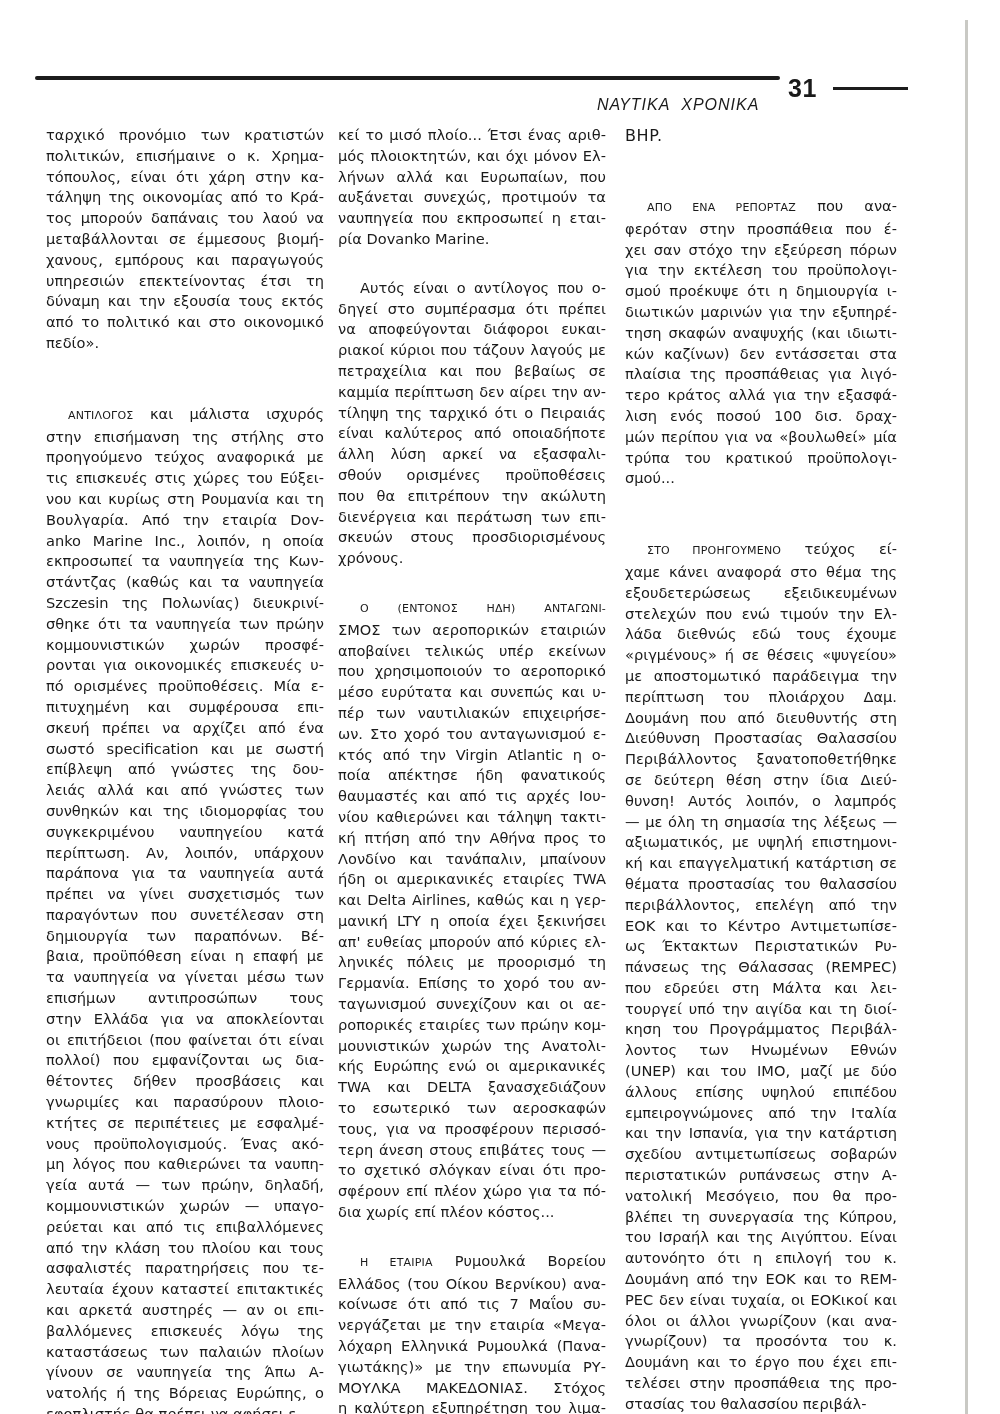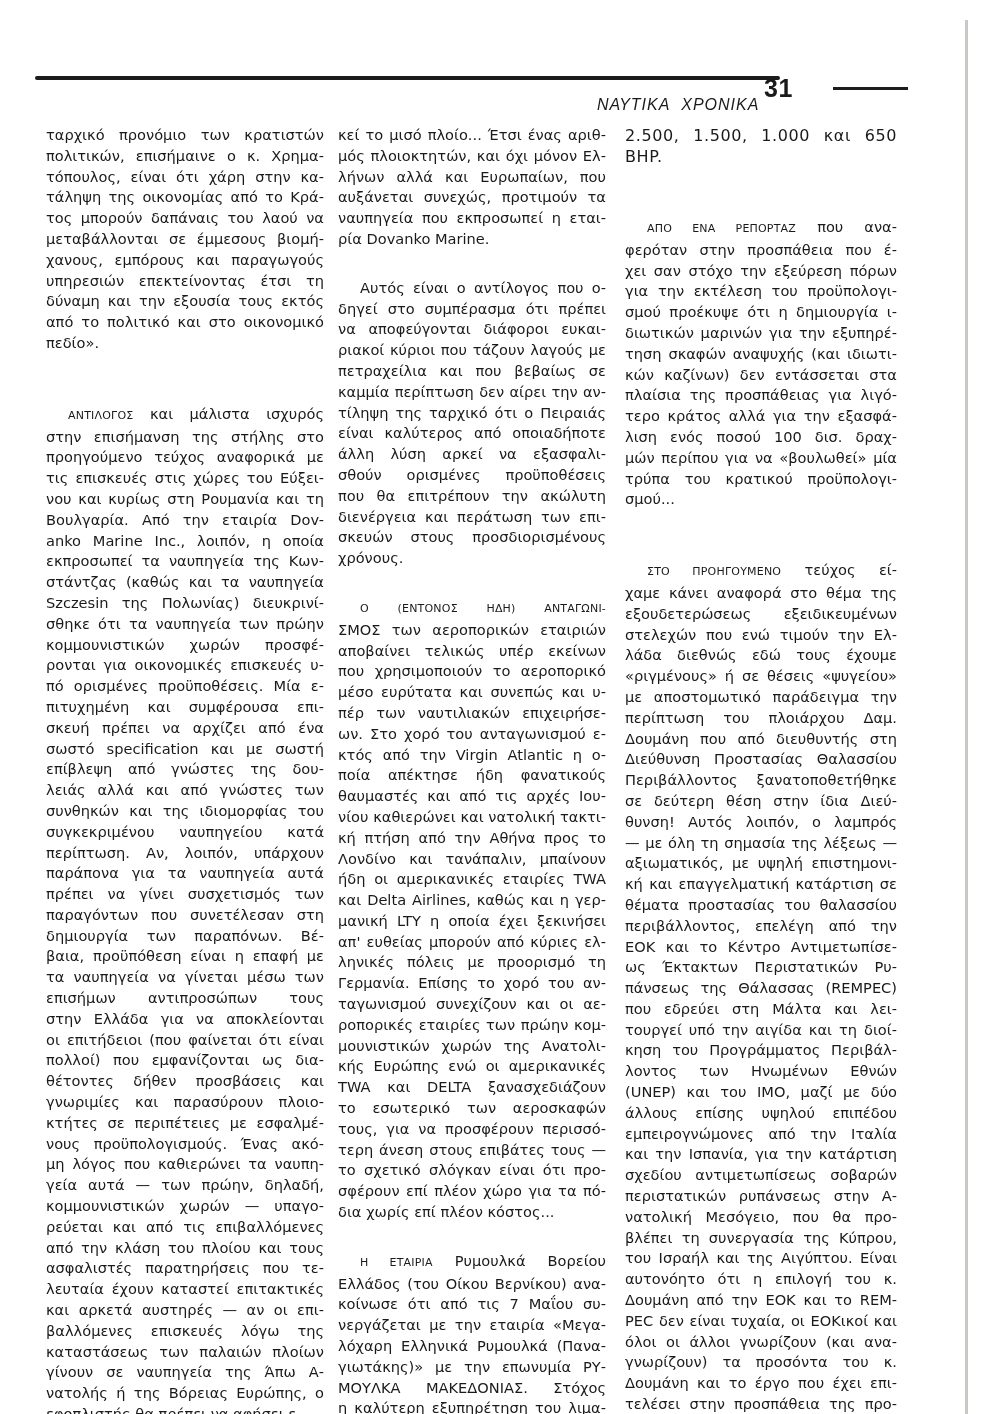--- a/index.html
+++ b/index.html
@@ -12,21 +12,21 @@
       background: #c9c9c4;
     }
     .header-rule-left {
       position: absolute; left: 35px; top: 76px; width: 745px; height: 4px; background: #1c1c1c;
       border-radius: 2px;
     }
     .header-rule-right {
       position: absolute; left: 833px; top: 87px; width: 75px; height: 3px; background: #1c1c1c;
     }
     .page-number {
-      position: absolute; left: 764px; top: 74px; font-family: "Liberation Sans", sans-serif;
+      position: absolute; left: 788px; top: 74px; font-family: "Liberation Sans", sans-serif;
       font-weight: bold; font-size: 25px; color: #1a1a1a; letter-spacing: 0.5px;
     }
     .running-title {
       position: absolute; left: 597px; top: 96px; font-family: "Liberation Sans", sans-serif;
       font-size: 16px; letter-spacing: 1px; word-spacing: 6px; color: #1a1a1a; font-style: italic;
     }
     .col {
       position: absolute; top: 125px; font-size: 14.6px; line-height: 20.8px;
       text-align: justify;
     }
@@ -149,21 +149,21 @@
       <span class="line" style="padding-left: 22px;"><span class="lead">Ο (ΕΝΤΟΝΟΣ ΗΔΗ) ΑΝΤΑΓΩΝΙ-</span></span>
       <span class="line">ΣΜΟΣ των αεροπορικών εταιριών</span>
       <span class="line">αποβαίνει τελικώς υπέρ εκείνων</span>
       <span class="line">που χρησιμοποιούν το αεροπορικό</span>
       <span class="line">μέσο ευρύτατα και συνεπώς και υ-</span>
       <span class="line">πέρ των ναυτιλιακών επιχειρήσε-</span>
       <span class="line">ων. Στο χορό του ανταγωνισμού ε-</span>
       <span class="line">κτός από την Virgin Atlantic η ο-</span>
       <span class="line">ποία απέκτησε ήδη φανατικούς</span>
       <span class="line">θαυμαστές και από τις αρχές Ιου-</span>
-      <span class="line">νίου καθιερώνει και νατολική τακτι-</span>
+      <span class="line">νίου καθιερώνει και τάληψη τακτι-</span>
       <span class="line">κή πτήση από την Αθήνα προς το</span>
       <span class="line">Λονδίνο και τανάπαλιν, μπαίνουν</span>
       <span class="line">ήδη οι αμερικανικές εταιρίες TWA</span>
       <span class="line">και Delta Airlines, καθώς και η γερ-</span>
       <span class="line">μανική LTY η οποία έχει ξεκινήσει</span>
       <span class="line">απ' ευθείας μπορούν από κύριες ελ-</span>
       <span class="line">ληνικές πόλεις με προορισμό τη</span>
       <span class="line">Γερμανία. Επίσης το χορό του αν-</span>
       <span class="line">ταγωνισμού συνεχίζουν και οι αε-</span>
       <span class="line">ροπορικές εταιρίες των πρώην κομ-</span>
@@ -185,21 +185,20 @@
       <span class="line">νεργάζεται με την εταιρία «Μεγα-</span>
       <span class="line">λόχαρη Ελληνικά Ρυμουλκά (Πανα-</span>
       <span class="line">γιωτάκης)» με την επωνυμία ΡΥ-</span>
       <span class="line">ΜΟΥΛΚΑ ΜΑΚΕΔΟΝΙΑΣ. Στόχος</span>
       <span class="line">η καλύτερη εξυπηρέτηση του λιμα-</span>
       <span class="line">νιού της Θεσσαλονίκης που γίνεται</span>
     </p>
   </div>
 <div class="col col-3">
     <p>
-      <span class="line numbers">2.500, 1.500, 1.000 και 650</span>
       <span class="line last numbers">BHP.</span>
     </p>
     <div class="gap-lg"></div>
     <p>
       <span class="line" style="padding-left: 22px;"><span class="lead">ΑΠΟ ΕΝΑ ΡΕΠΟΡΤΑΖ</span> <span>που ανα-</span></span>
       <span class="line">φερόταν στην προσπάθεια που έ-</span>
       <span class="line">χει σαν στόχο την εξεύρεση πόρων</span>
       <span class="line">για την εκτέλεση του προϋπολογι-</span>
       <span class="line">σμού προέκυψε ότι η δημιουργία ι-</span>
       <span class="line">διωτικών μαρινών για την εξυπηρέ-</span>

